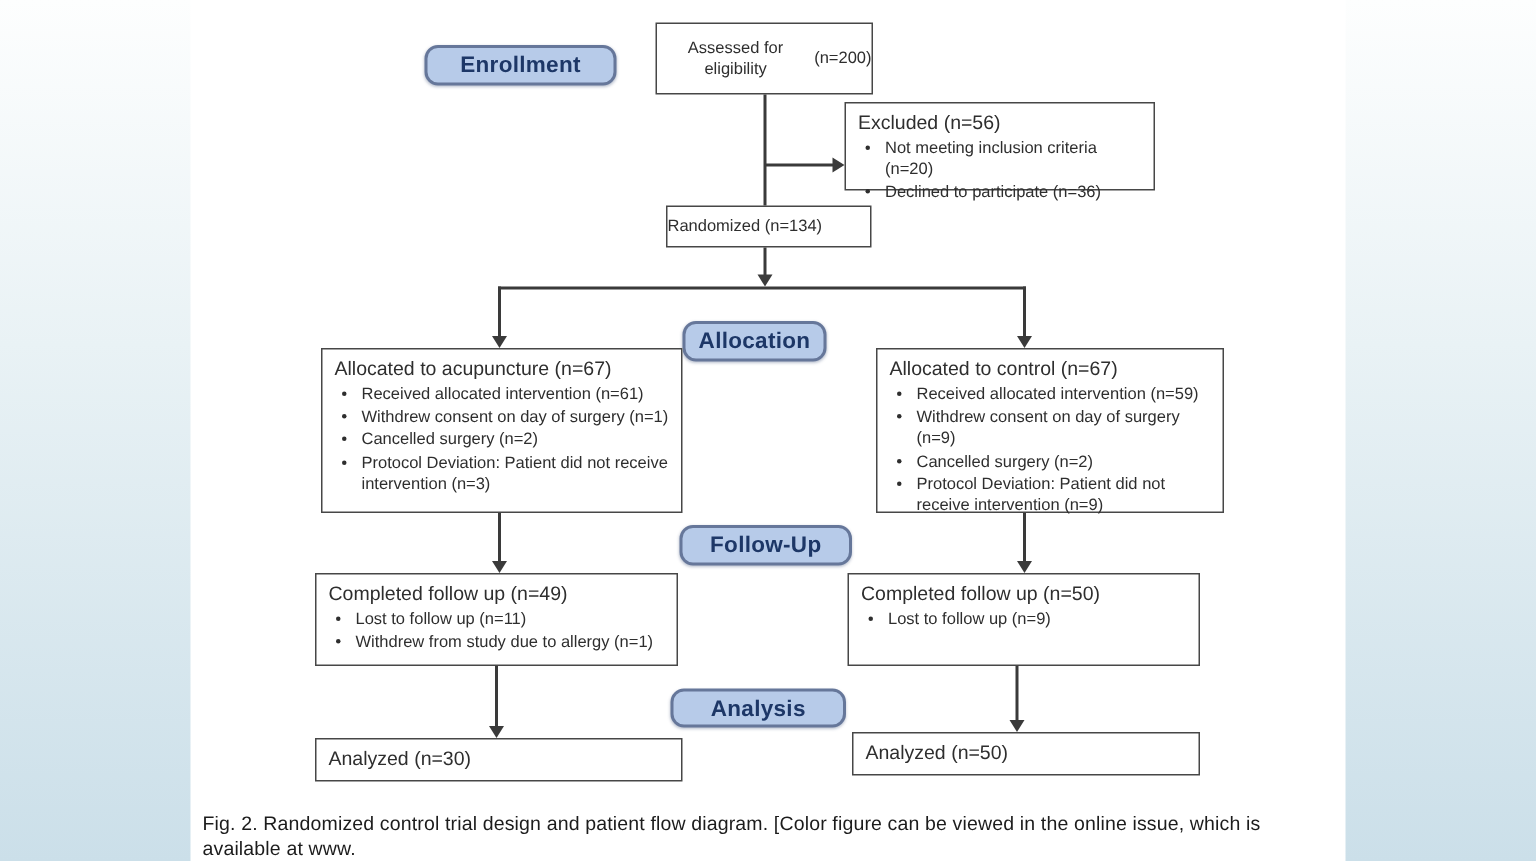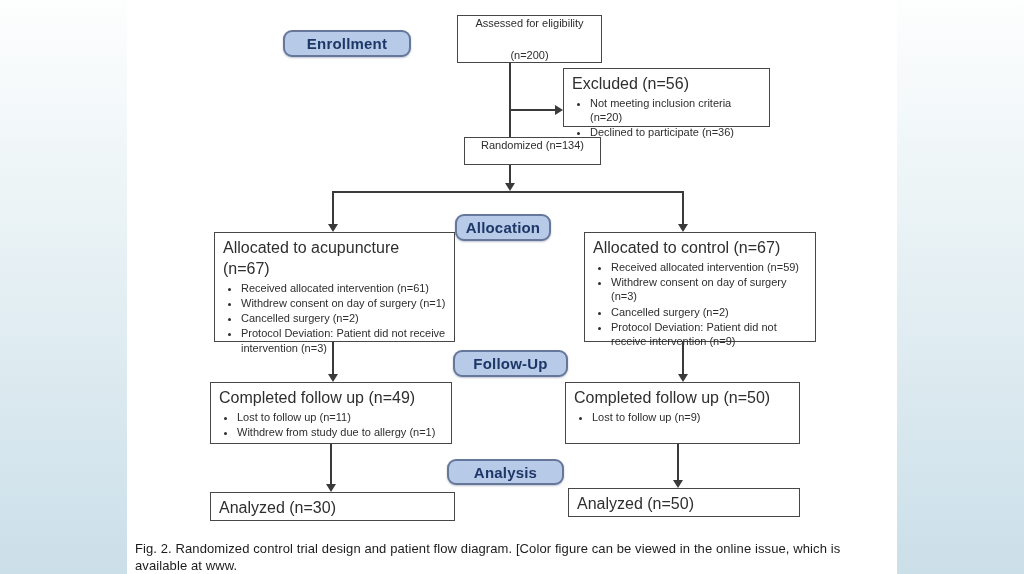--- a/index.html
+++ b/index.html
@@ -33,27 +33,26 @@
 
   
   .flow-box {
     background: #ffffff;
     border: 1.6px solid #474747;
     color: #2e2e2e;
     font-size: 11px;
     line-height: 1.3;
   }
   .flow-box.centered {
-    display: flex; flex-direction: column;
+    display: flex; flex-direction: row;
     align-items: center; justify-content: space-between;
     text-align: center;
-    margin-left: 20px;
   }
   .flow-box.listed { padding: 5px 7px 4px 8px; }
-  .flow-box .box-title { font-size: 16px; }
+  .flow-box .box-title { font-size: 13px; }
   .flow-box ul {
     margin: 1px 0 0 0;
     padding-left: 18px;
     list-style: disc;
   }
   .flow-box ul li { margin-bottom: 1px; }
 
   
   .line { background: #3a3a3a; }
   .vline { width: 2px; }
@@ -123,21 +122,21 @@
       <li>Withdrew consent on day of surgery (n=1)</li>
       <li>Cancelled surgery (n=2)</li>
       <li>Protocol Deviation: Patient did not receive intervention (n=3)</li>
     </ul>
 </div>
 
 <div class="flow-box listed abs" style="left:568px; top:232px; width:232px; height:110px;margin-left:16px;">
   <div class="box-title">Allocated to control (n=67)</div>
   <ul>
       <li>Received allocated intervention (n=59)</li>
-      <li>Withdrew consent on day of surgery (n=3)</li>
+      <li>Withdrew consent on day of surgery (n=9)</li>
       <li>Cancelled surgery (n=2)</li>
       <li>Protocol Deviation: Patient did not receive intervention (n=9)</li>
     </ul>
 </div>
 
 <div class="flow-box listed abs" style="left:210px; top:382px; width:242px; height:62px;">
   <div class="box-title">Completed follow up (n=49)</div>
   <ul>
       <li>Lost to follow up (n=11)</li>
       <li>Withdrew from study due to allergy (n=1)</li>

